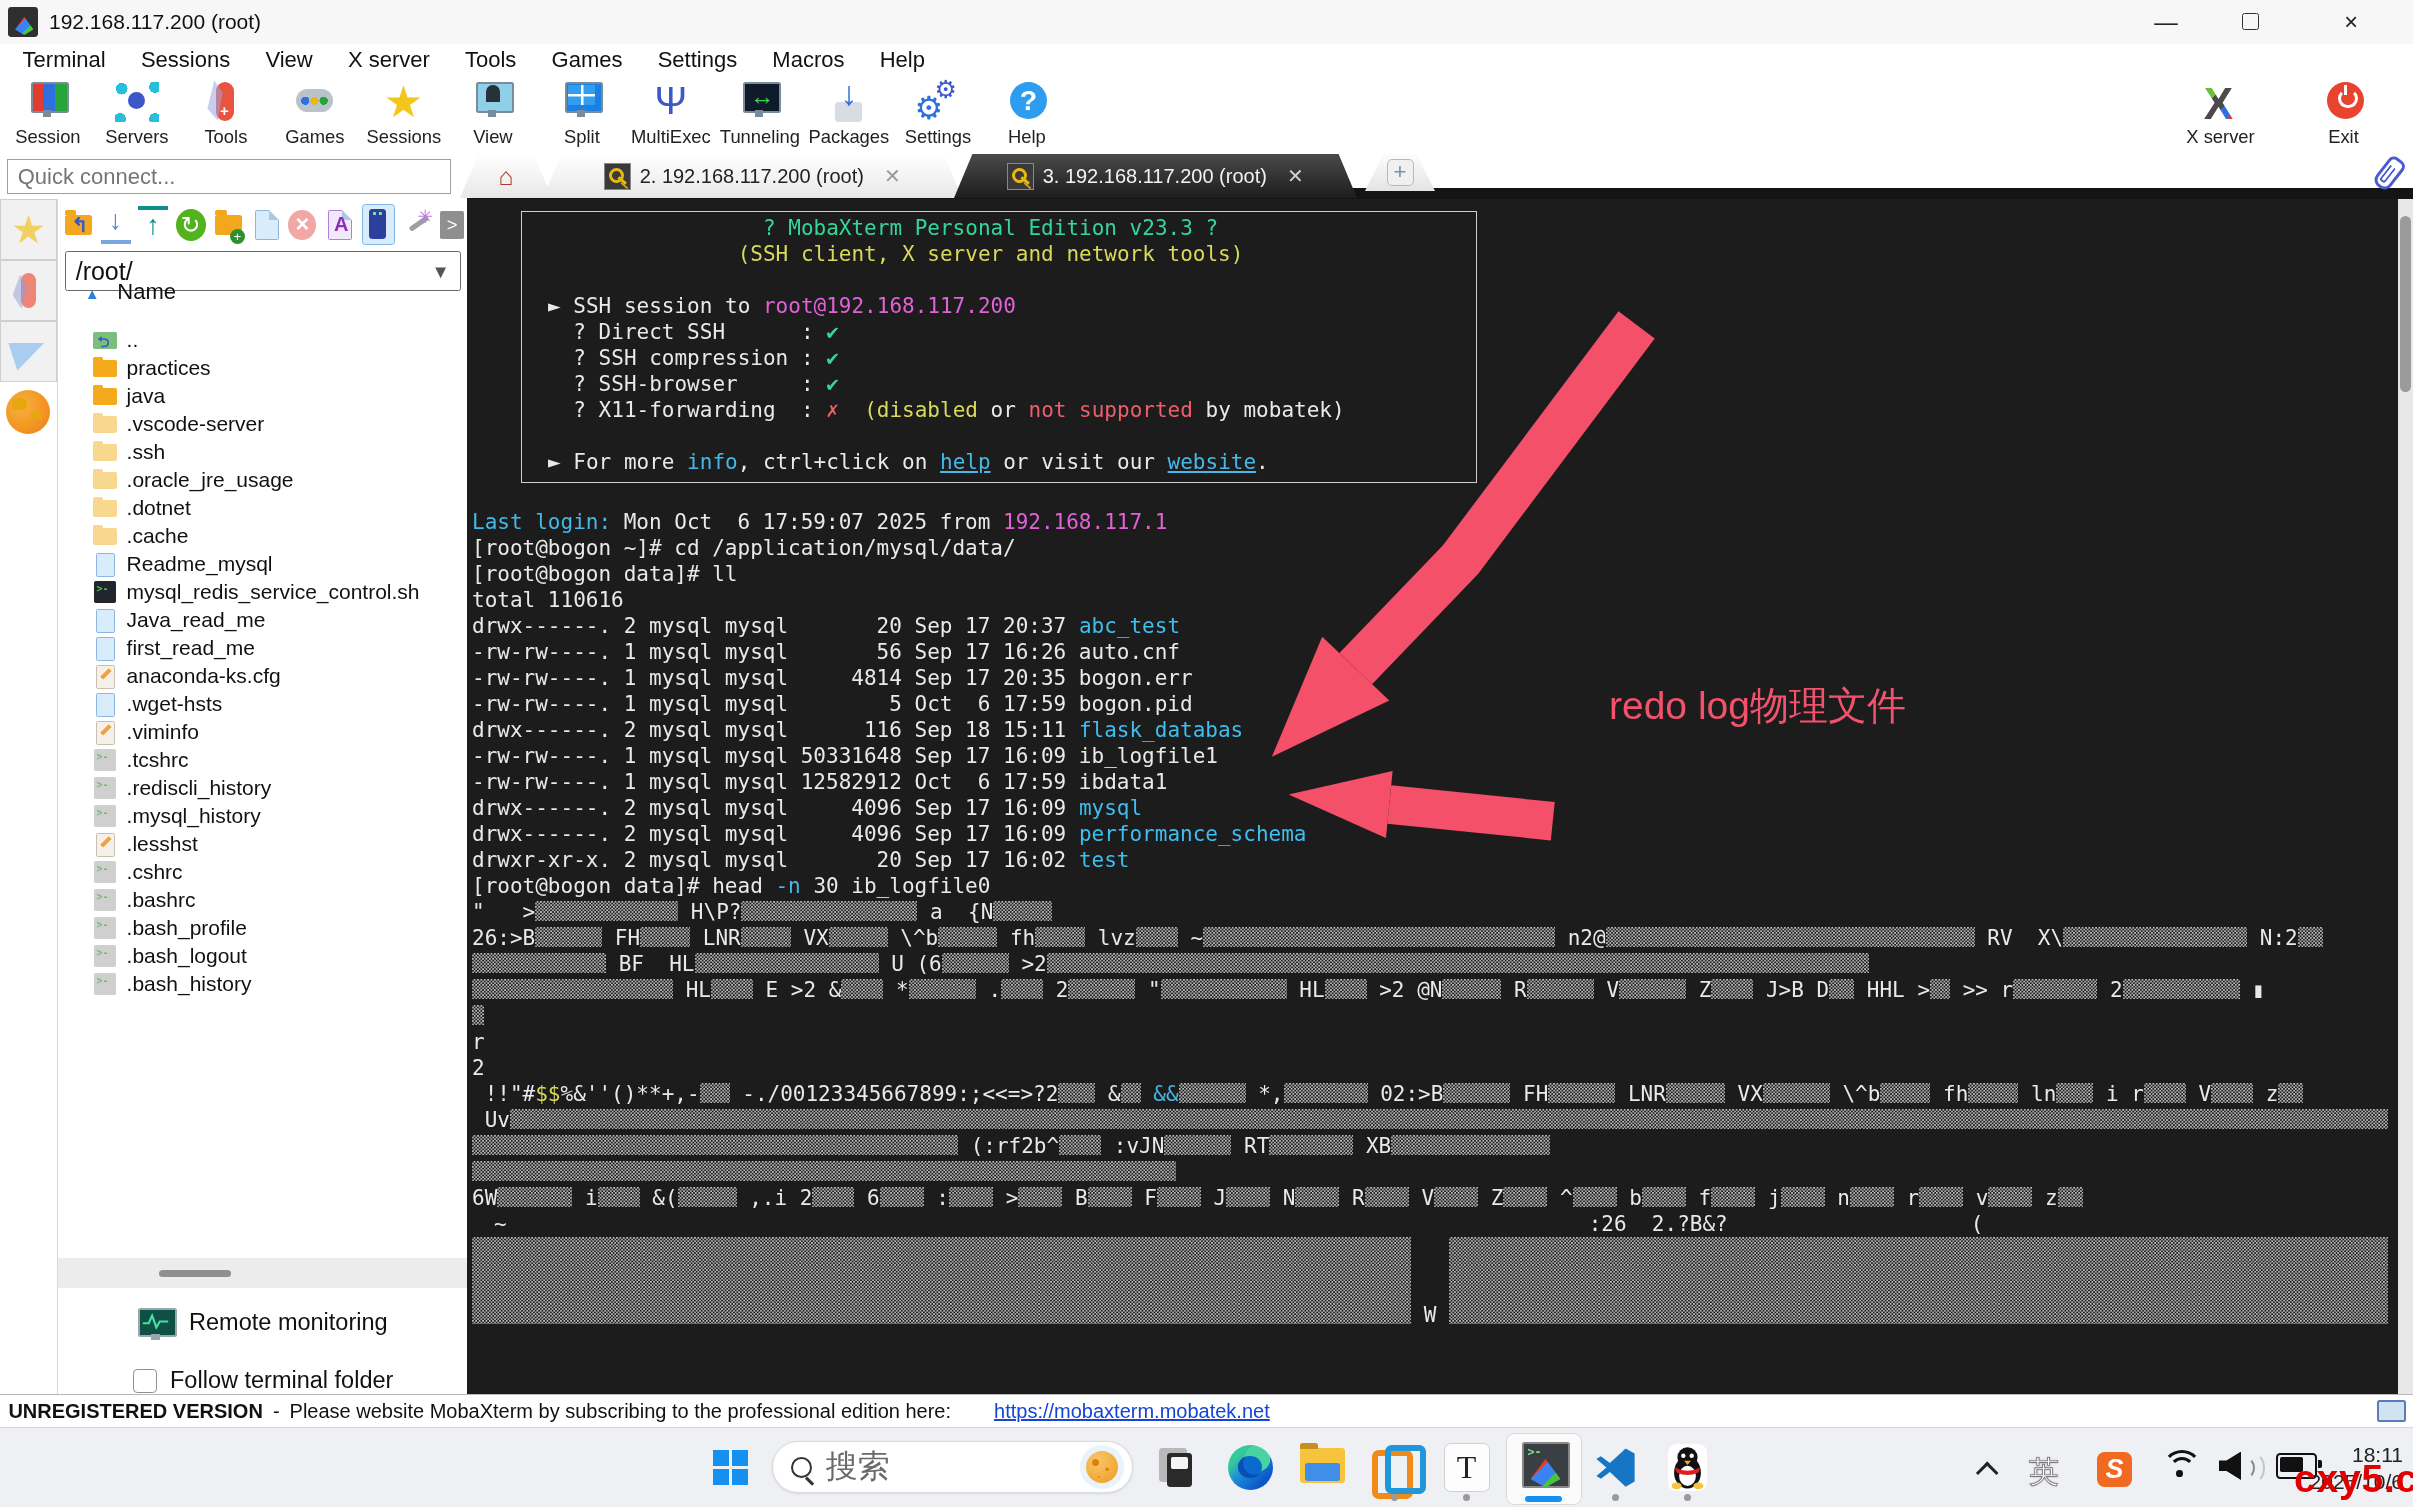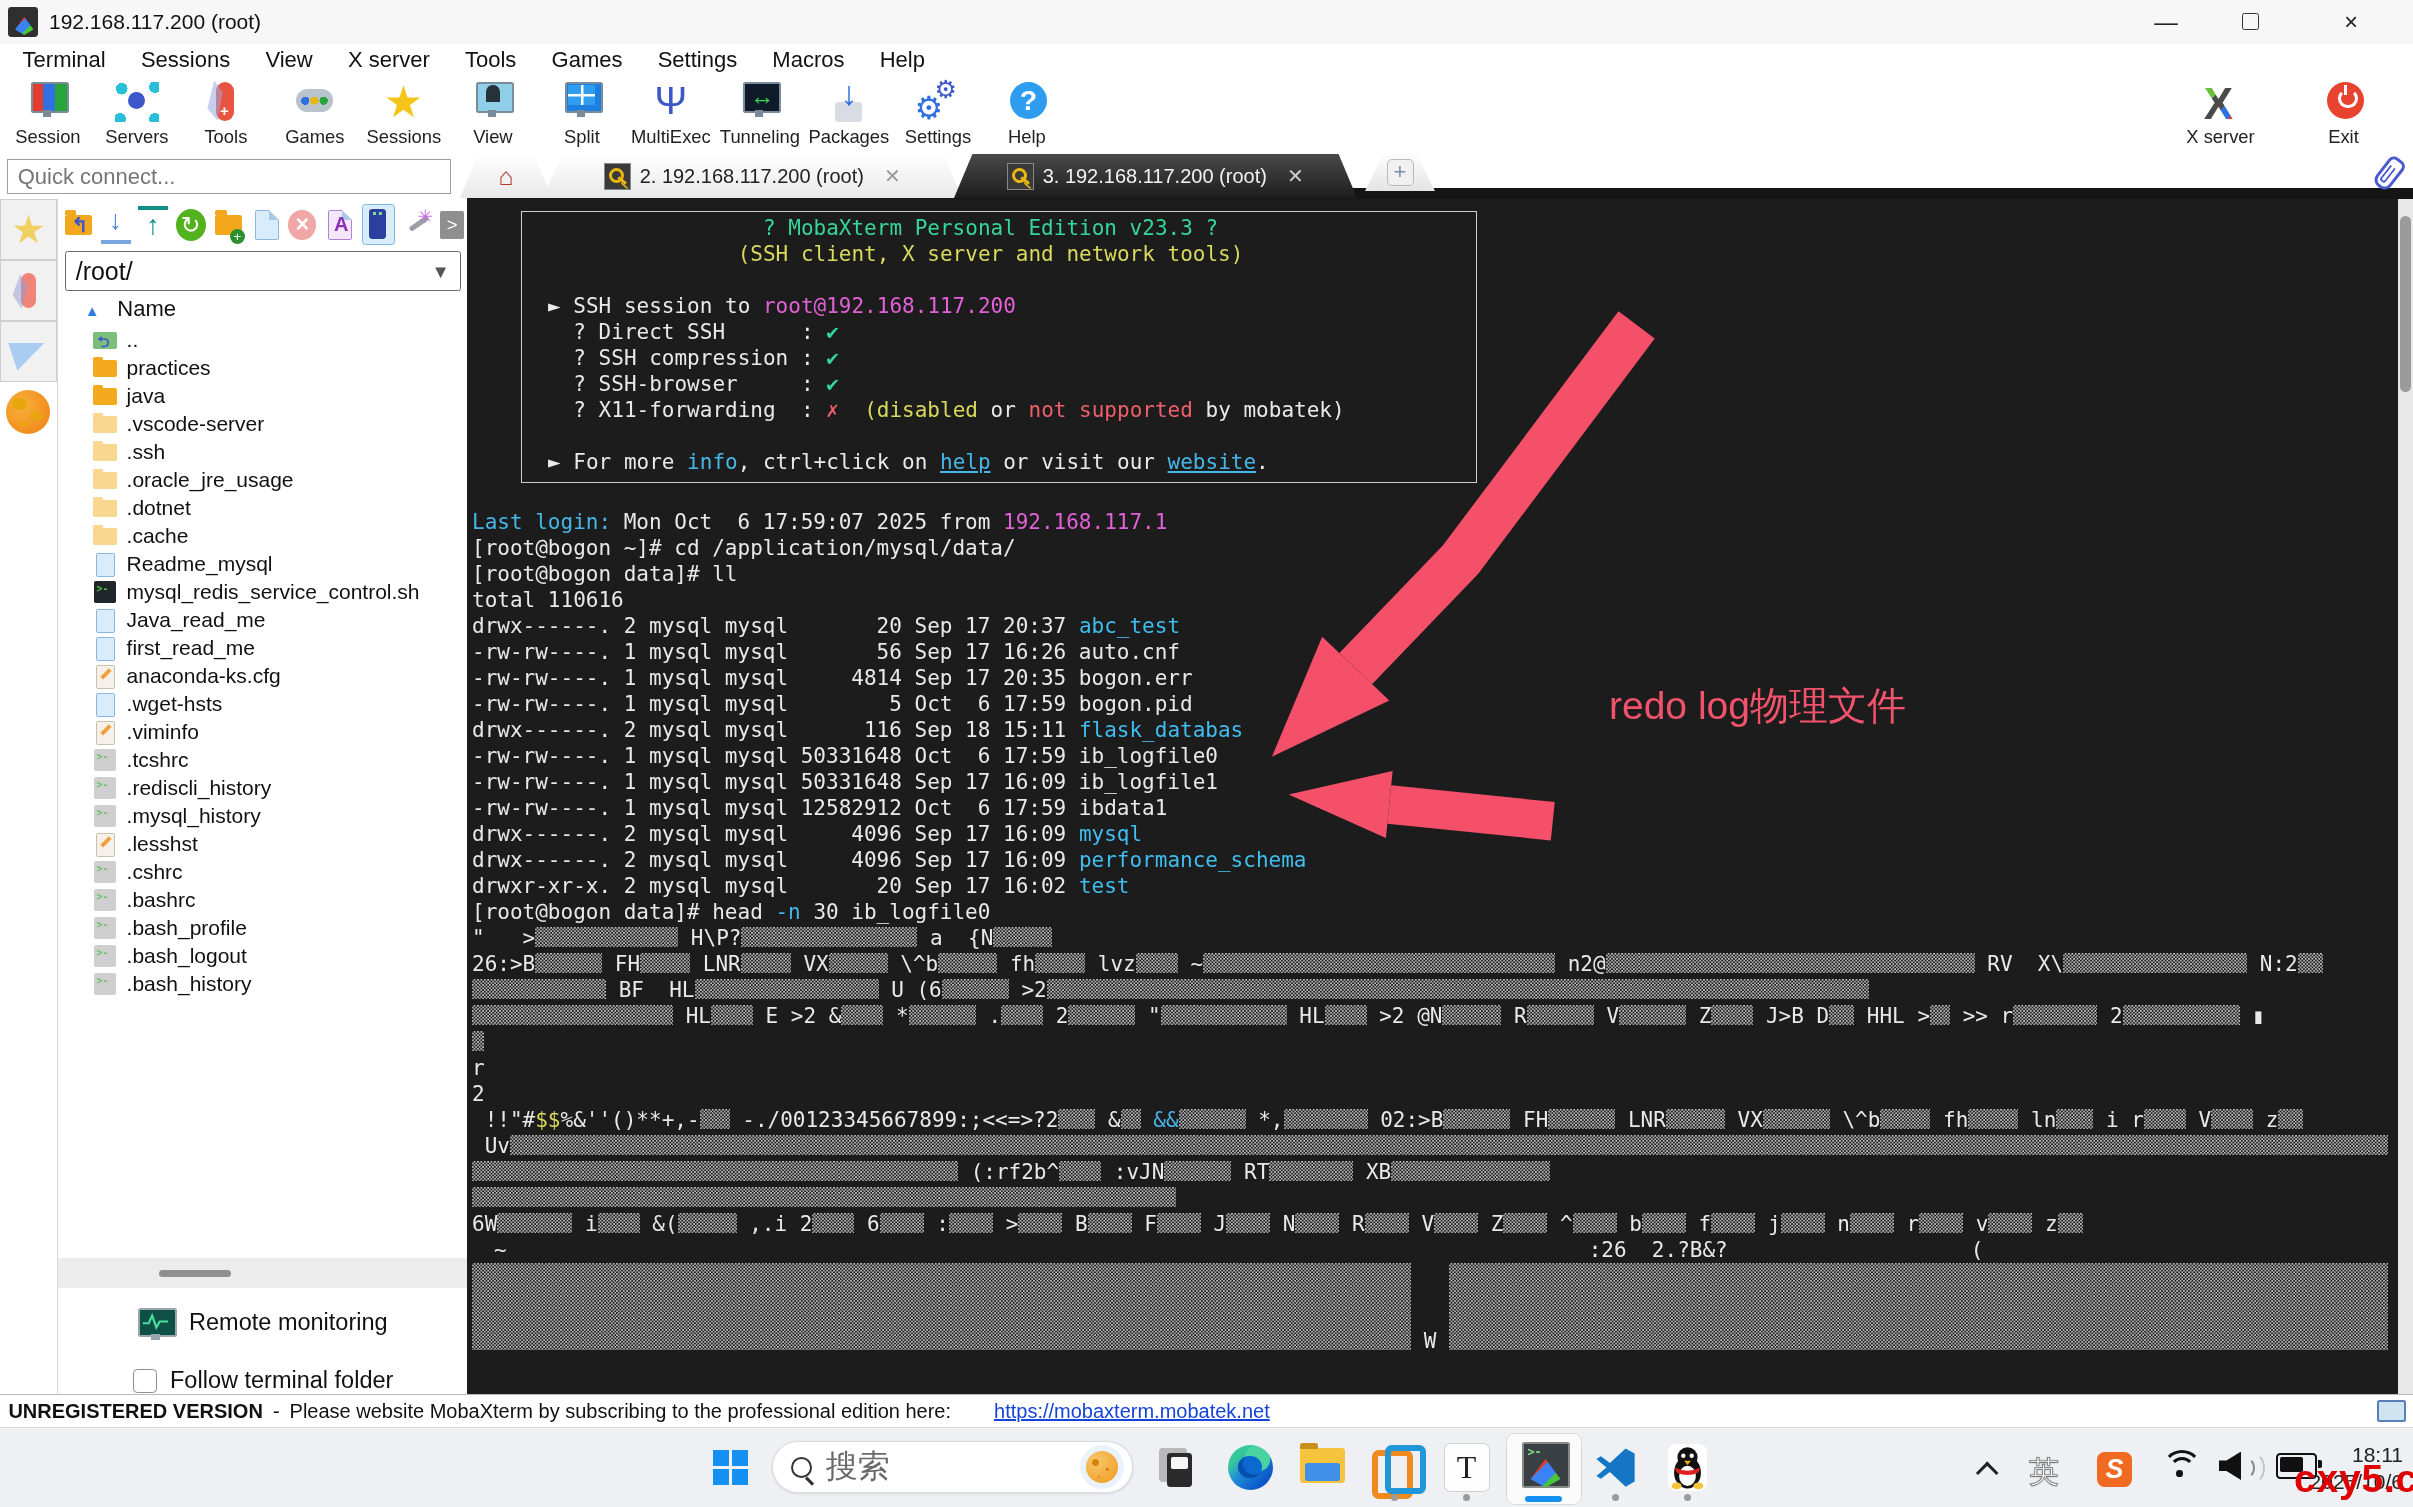--- a/index.html
+++ b/index.html
@@ -122,21 +122,21 @@
   .fb-ren .A{position:absolute;left:10px;top:5px;color:#8f2fb8;font-weight:bold;font-size:20px;z-index:2;}
   .fb-term{background:#d8ecfa;border:1.7px solid #7fb8e8;border-radius:3.4px;width:34px;height:39px;}
   .fb-term:before{content:"";position:absolute;left:6.7px;top:3.4px;width:17px;height:30px;background:#2c3e9e;border-radius:3.4px;}
   .fb-term:after{content:"";position:absolute;left:10px;top:6.7px;width:3.4px;height:3.4px;background:#7de08a;box-shadow:5.9px 0 0 #7de08a;}
   .fb-wand:before{content:"";position:absolute;left:5px;top:13.4px;width:22px;height:5px;background:#9aa0a6;border-radius:2.5px;transform:rotate(-35deg);}
   .fb-wand:after{content:"✳";position:absolute;right:0px;top:-1.7px;color:#c86fe8;font-size:18.4px;}
   .fb-chev{background:#8f8f8f;color:#fff;width:25px;height:28.5px;font-size:18.4px;line-height:28.5px;text-align:center;border-radius:1.7px;}
   #pathbox{position:absolute;left:6.7px;top:52px;width:396px;height:40px;border:0.8px solid #6a6a6a;border-radius:2.5px;background:#fff;
       font-size:25px;color:#111;line-height:39px;padding:0 10px;box-sizing:border-box;}
   #pathbox .chev{position:absolute;right:10px;top:0px;color:#555;font-size:18.4px;}
-  #namehdr{position:absolute;left:6.7px;top:97px;width:396px;height:30px;font-size:22px;color:#111;}
+  #namehdr{position:absolute;left:6.7px;top:80px;width:396px;height:30px;font-size:22px;color:#111;}
   #namehdr .sort{color:#2e7de0;font-size:15px;margin:0 11.7px 0 20px;}
   #filelist{position:absolute;left:6.7px;top:127px;width:399px;}
   .file-row{height:28px;display:flex;align-items:center;gap:8.4px;padding-left:28.5px;}
   .fname{font-size:21px;color:#111;white-space:nowrap;}
   .fi{width:25px;height:22px;position:relative;flex:0 0 25px;}
   .fi-folder:before{content:"";position:absolute;left:0;top:3.4px;width:23.5px;height:17px;background:#f5a91c;border-radius:1.7px;}
   .fi-folder:after{content:"";position:absolute;left:0;top:0px;width:10px;height:4.2px;background:#f5a91c;border-radius:1.7px 1.7px 0 0;}
   .fi-folder-pale:before{content:"";position:absolute;left:0;top:3.4px;width:23.5px;height:17px;background:#f8d88f;border-radius:1.7px;}
   .fi-folder-pale:after{content:"";position:absolute;left:0;top:0px;width:10px;height:4.2px;background:#f8d88f;border-radius:1.7px 1.7px 0 0;}
   .fi-folder-up:before{content:"";position:absolute;left:0;top:3.4px;width:23.5px;height:17px;background:#7cbf7c;border-radius:1.7px;}
@@ -552,21 +552,20 @@
   <div id="shell">
       <div class="t-line"><span class="c-cyan">Last login:</span><span class="c-w"> Mon Oct  6 17:59:07 2025 from </span><span class="c-magenta">192.168.117.1</span></div>
       <div class="t-line"><span class="c-w">[root@bogon ~]# cd /application/mysql/data/</span></div>
       <div class="t-line"><span class="c-w">[root@bogon data]# ll</span></div>
       <div class="t-line"><span class="c-w">total 110616</span></div>
       <div class="t-line"><span class="c-w">drwx------. 2 mysql mysql       20 Sep 17 20:37 </span><span class="c-dir">abc_test</span></div>
       <div class="t-line"><span class="c-w">-rw-rw----. 1 mysql mysql       56 Sep 17 16:26 auto.cnf</span></div>
       <div class="t-line"><span class="c-w">-rw-rw----. 1 mysql mysql     4814 Sep 17 20:35 bogon.err</span></div>
       <div class="t-line"><span class="c-w">-rw-rw----. 1 mysql mysql        5 Oct  6 17:59 bogon.pid</span></div>
       <div class="t-line"><span class="c-w">drwx------. 2 mysql mysql      116 Sep 18 15:11 </span><span class="c-dir">flask_databas</span></div>
-      <div class="t-line"><span class="c-w">-rw-rw----. 1 mysql mysql 50331648 Oct  6 17:59 ib_logfile0</span></div>
       <div class="t-line"><span class="c-w">-rw-rw----. 1 mysql mysql 50331648 Sep 17 16:09 ib_logfile1</span></div>
       <div class="t-line"><span class="c-w">-rw-rw----. 1 mysql mysql 12582912 Oct  6 17:59 ibdata1</span></div>
       <div class="t-line"><span class="c-w">drwx------. 2 mysql mysql     4096 Sep 17 16:09 </span><span class="c-dir">mysql</span></div>
       <div class="t-line"><span class="c-w">drwx------. 2 mysql mysql     4096 Sep 17 16:09 </span><span class="c-dir">performance_schema</span></div>
       <div class="t-line"><span class="c-w">drwxr-xr-x. 2 mysql mysql       20 Sep 17 16:02 </span><span class="c-dir">test</span></div>
       <div class="t-line"><span class="c-w">[root@bogon data]# head </span><span class="c-cyan">-n</span><span class="c-w"> 30 ib_logfile0</span></div>
     </div>
   <div id="garbage">
       <div class="t-line"><span class="c-w">"   &gt;</span><span class="noise" style="width: 143px;"></span><span class="c-w"> H\P?</span><span class="noise" style="width: 176px;"></span><span class="c-w"> a  {N</span><span class="noise" style="width: 59px;"></span></div>
       <div class="t-line"><span class="c-w">26:&gt;B</span><span class="noise" style="width: 67px;"></span><span class="c-w"> FH</span><span class="noise" style="width: 50px;"></span><span class="c-w"> LNR</span><span class="noise" style="width: 50px;"></span><span class="c-w"> VX</span><span class="noise" style="width: 59px;"></span><span class="c-w"> \^b</span><span class="noise" style="width: 59px;"></span><span class="c-w"> fh</span><span class="noise" style="width: 50px;"></span><span class="c-w"> lvz</span><span class="noise" style="width: 42px;"></span><span class="c-w"> ~</span><span class="noise" style="width: 352px;"></span><span class="c-w"> n2@</span><span class="noise" style="width: 369px;"></span><span class="c-w"> RV  X\</span><span class="noise" style="width: 184px;"></span><span class="c-w"> N:2</span><span class="noise" style="width: 25px;"></span></div>

